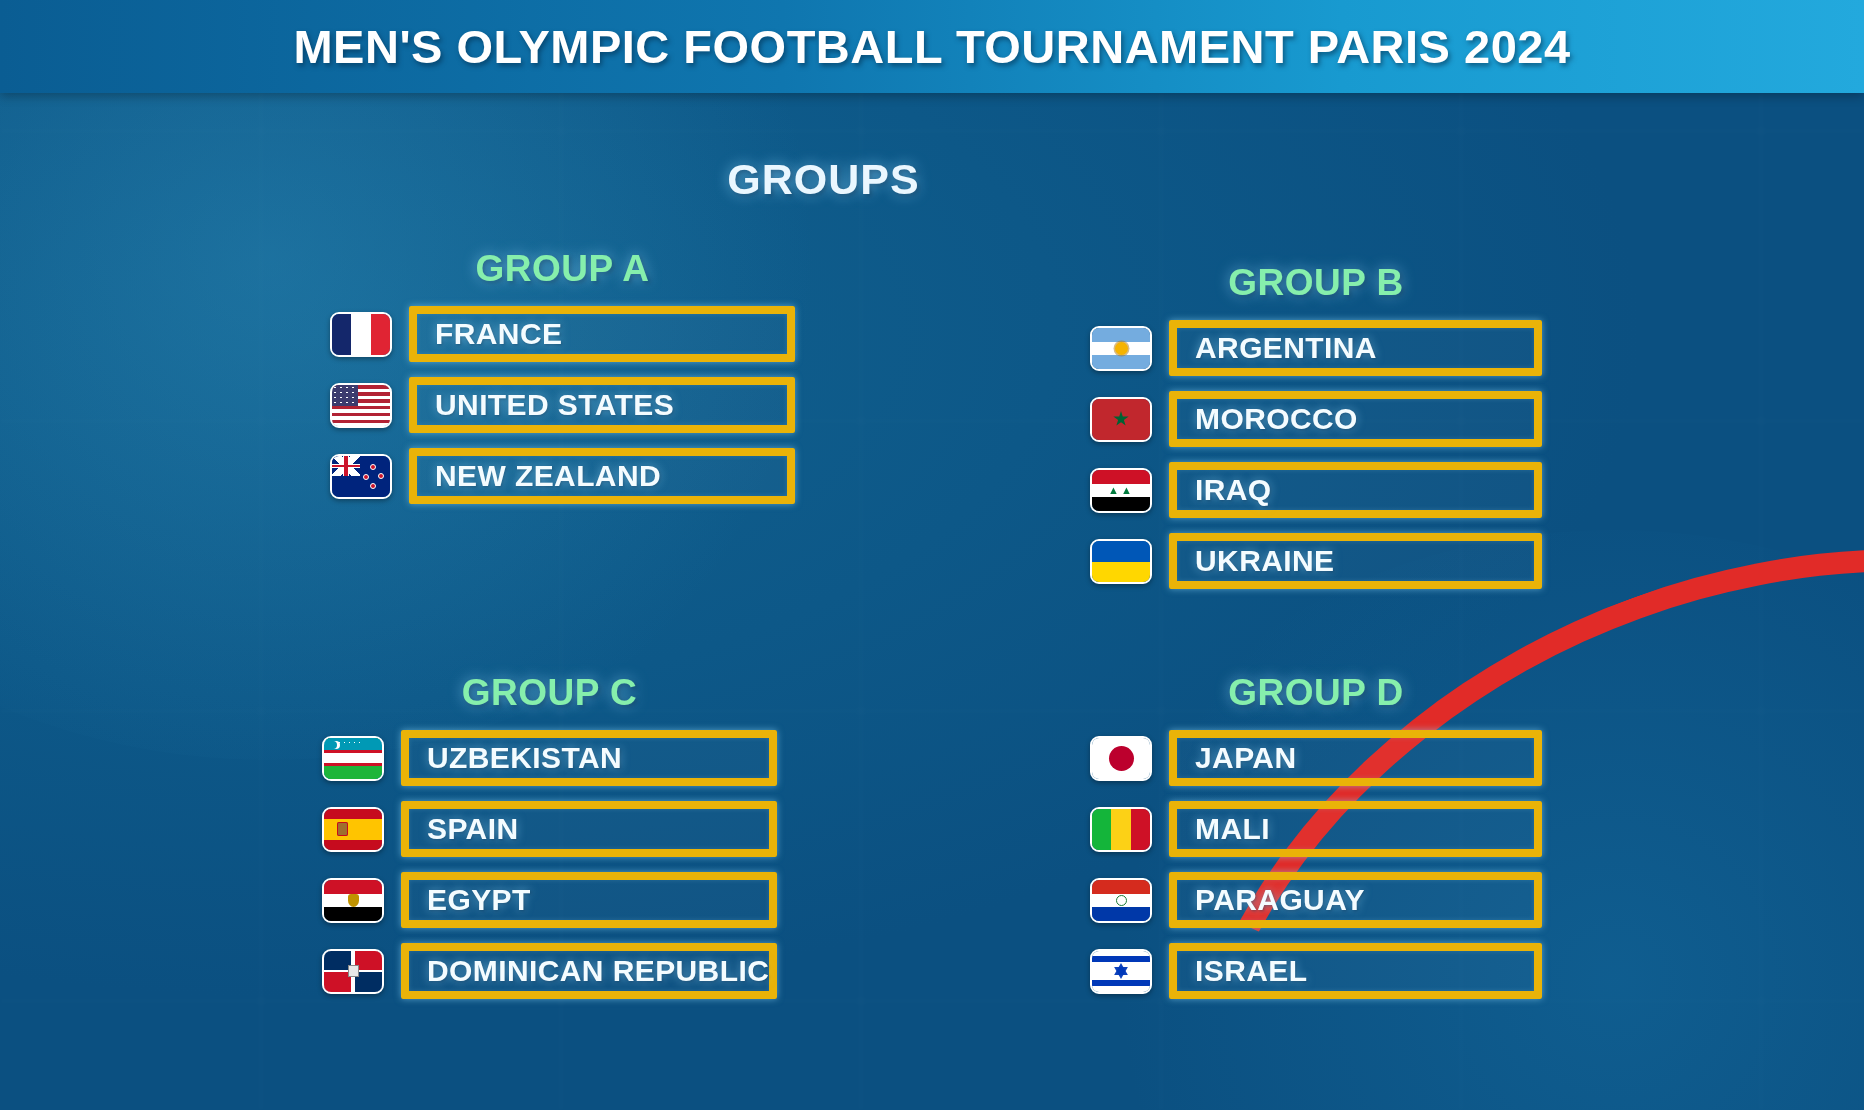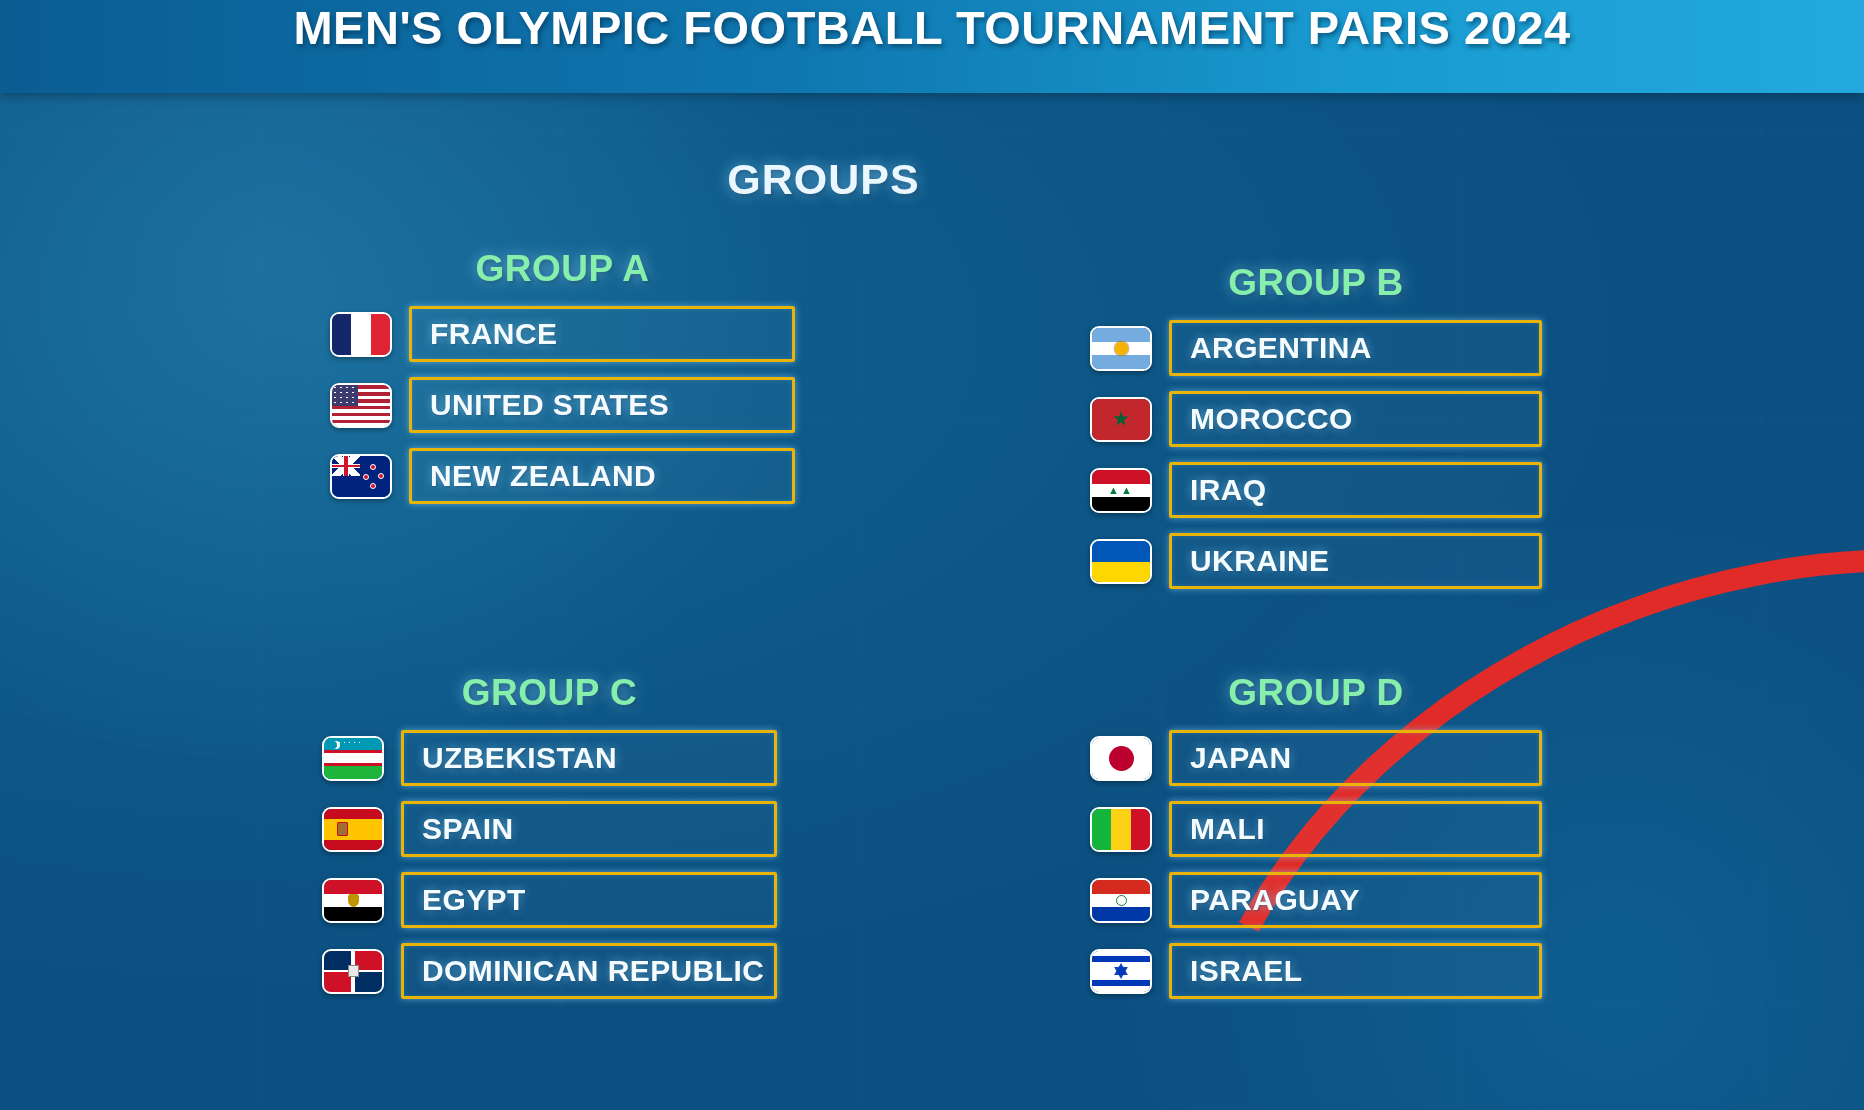--- a/index.html
+++ b/index.html
@@ -129,21 +129,21 @@
   }
 
   
   .header-bar {
     position: absolute;
     left: 0; top: 0;
     width: 1864px;
     height: 93px;
     background: linear-gradient(to right, #0a5d93 0%, #0f76af 42%, #189ad0 72%, #23a9dd 100%);
     display: flex;
-    align-items: flex-start;
+    align-items: center;
     justify-content: center;
     box-shadow: 0 3px 10px rgba(0,0,0,.28);
     z-index: 5;
   }
   .header-title {
     color: #ffffff;
     font-size: 47px;
     font-weight: bold;
     letter-spacing: .5px;
     text-shadow: 2px 3px 5px rgba(0,40,70,.55);
@@ -192,21 +192,21 @@
     overflow: hidden;
     position: relative;
     flex: 0 0 auto;
     box-shadow: 0 2px 5px rgba(0,0,0,.35);
   }
   .flag .fl { position: absolute; inset: 0; }
   .name-box {
     flex: 1 1 auto;
     height: 56px;
     margin-left: 17px;
-    border: 3px solid #eab308;
+    border: 8px solid #eab308;
     border-radius: 2px;
     box-shadow: 0 0 7px rgba(145,220,255,.55), inset 0 0 5px rgba(145,220,255,.18);
     display: flex;
     align-items: center;
     padding-left: 18px;
     box-sizing: border-box;
     background: rgba(255,255,255,.028);
   }
   .team-name {
     color: #f4fcff;

